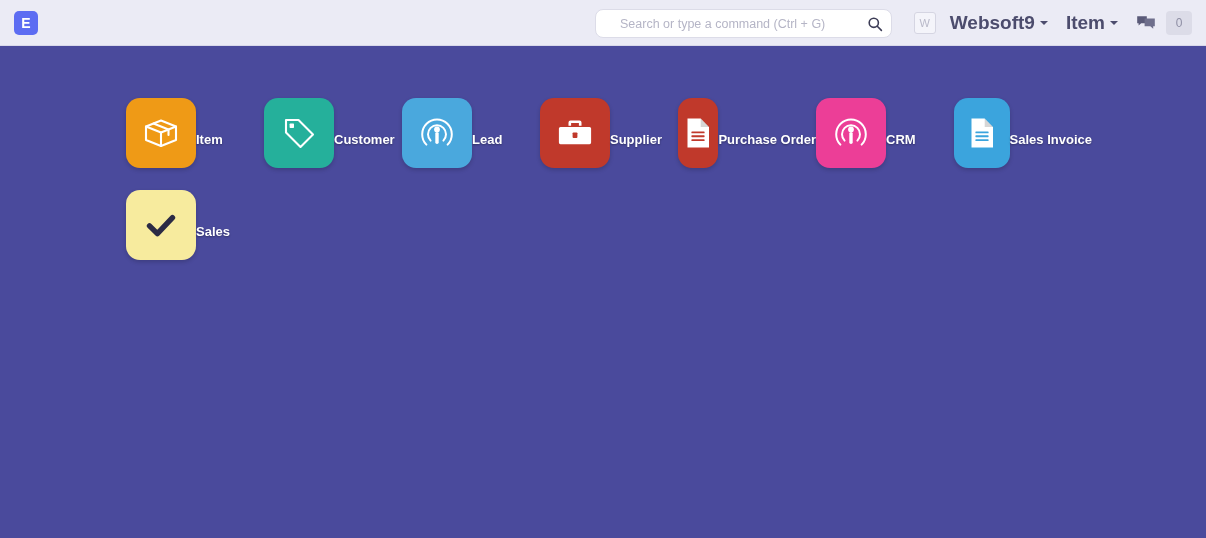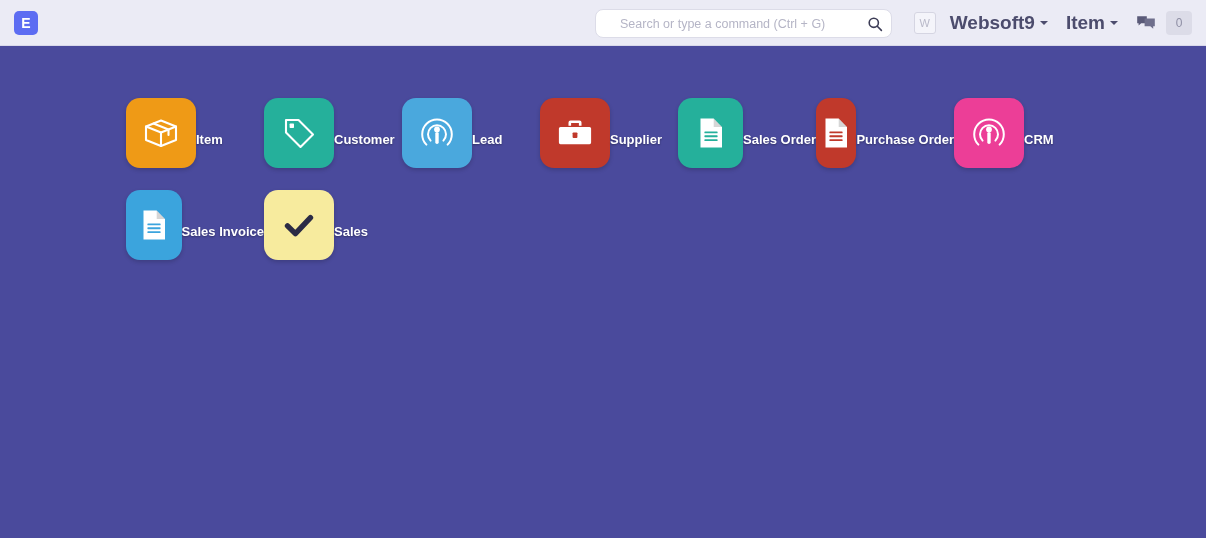--- a/index.html
+++ b/index.html
@@ -263,34 +263,20 @@
         <div class="tile" style="background: rgb(192, 57, 43); color: rgb(192, 57, 43);">
           <svg viewBox="0 0 38 38" width="38" height="38">
       <path d="M14.5 6.5h9a2 2 0 0 1 2 2v3.2h-2.6V9.1h-7.8v2.6H12.5V8.5a2 2 0 0 1 2-2Z" fill="#fff"></path>
       <path d="M4.5 13h29a1.6 1.6 0 0 1 1.6 1.6v14a1.6 1.6 0 0 1-1.6 1.6h-29A1.6 1.6 0 0 1 2.9 28.6v-14A1.6 1.6 0 0 1 4.5 13Z" fill="#fff"></path>
       <rect x="16.6" y="18.4" width="4.8" height="5.6" rx="0.9" fill="currentColor"></rect>
     </svg>
         </div>
         <div class="app-label">Supplier</div>
       </div>
       <div class="app-icon">
-        <div class="tile" style="background: rgb(37, 176, 155); color: rgb(37, 176, 155);">
-          <svg viewBox="0 0 38 38" width="38" height="38">
-      <path d="M8.5 4.5h13.2L30 13v20.5H8.5Z" fill="#fff"></path>
-      <path d="M21.7 4.5 30 13h-8.3Z" fill="rgba(0,0,0,0.16)"></path>
-      <g fill="currentColor">
-        <rect x="12.4" y="17.4" width="13.2" height="1.9" rx="0.6"></rect>
-        <rect x="12.4" y="21.3" width="13.2" height="1.9" rx="0.6"></rect>
-        <rect x="12.4" y="25.2" width="13.2" height="1.9" rx="0.6"></rect>
-      </g>
-    </svg>
-        </div>
-        <div class="app-label">Sales Order</div>
-      </div>
-      <div class="app-icon">
         <div class="tile" style="background: rgb(192, 57, 43); color: rgb(192, 57, 43);">
           <svg viewBox="0 0 38 38" width="38" height="38">
       <path d="M8.5 4.5h13.2L30 13v20.5H8.5Z" fill="#fff"></path>
       <path d="M21.7 4.5 30 13h-8.3Z" fill="rgba(0,0,0,0.16)"></path>
       <g fill="currentColor">
         <rect x="12.4" y="17.4" width="13.2" height="1.9" rx="0.6"></rect>
         <rect x="12.4" y="21.3" width="13.2" height="1.9" rx="0.6"></rect>
         <rect x="12.4" y="25.2" width="13.2" height="1.9" rx="0.6"></rect>
       </g>
     </svg>

